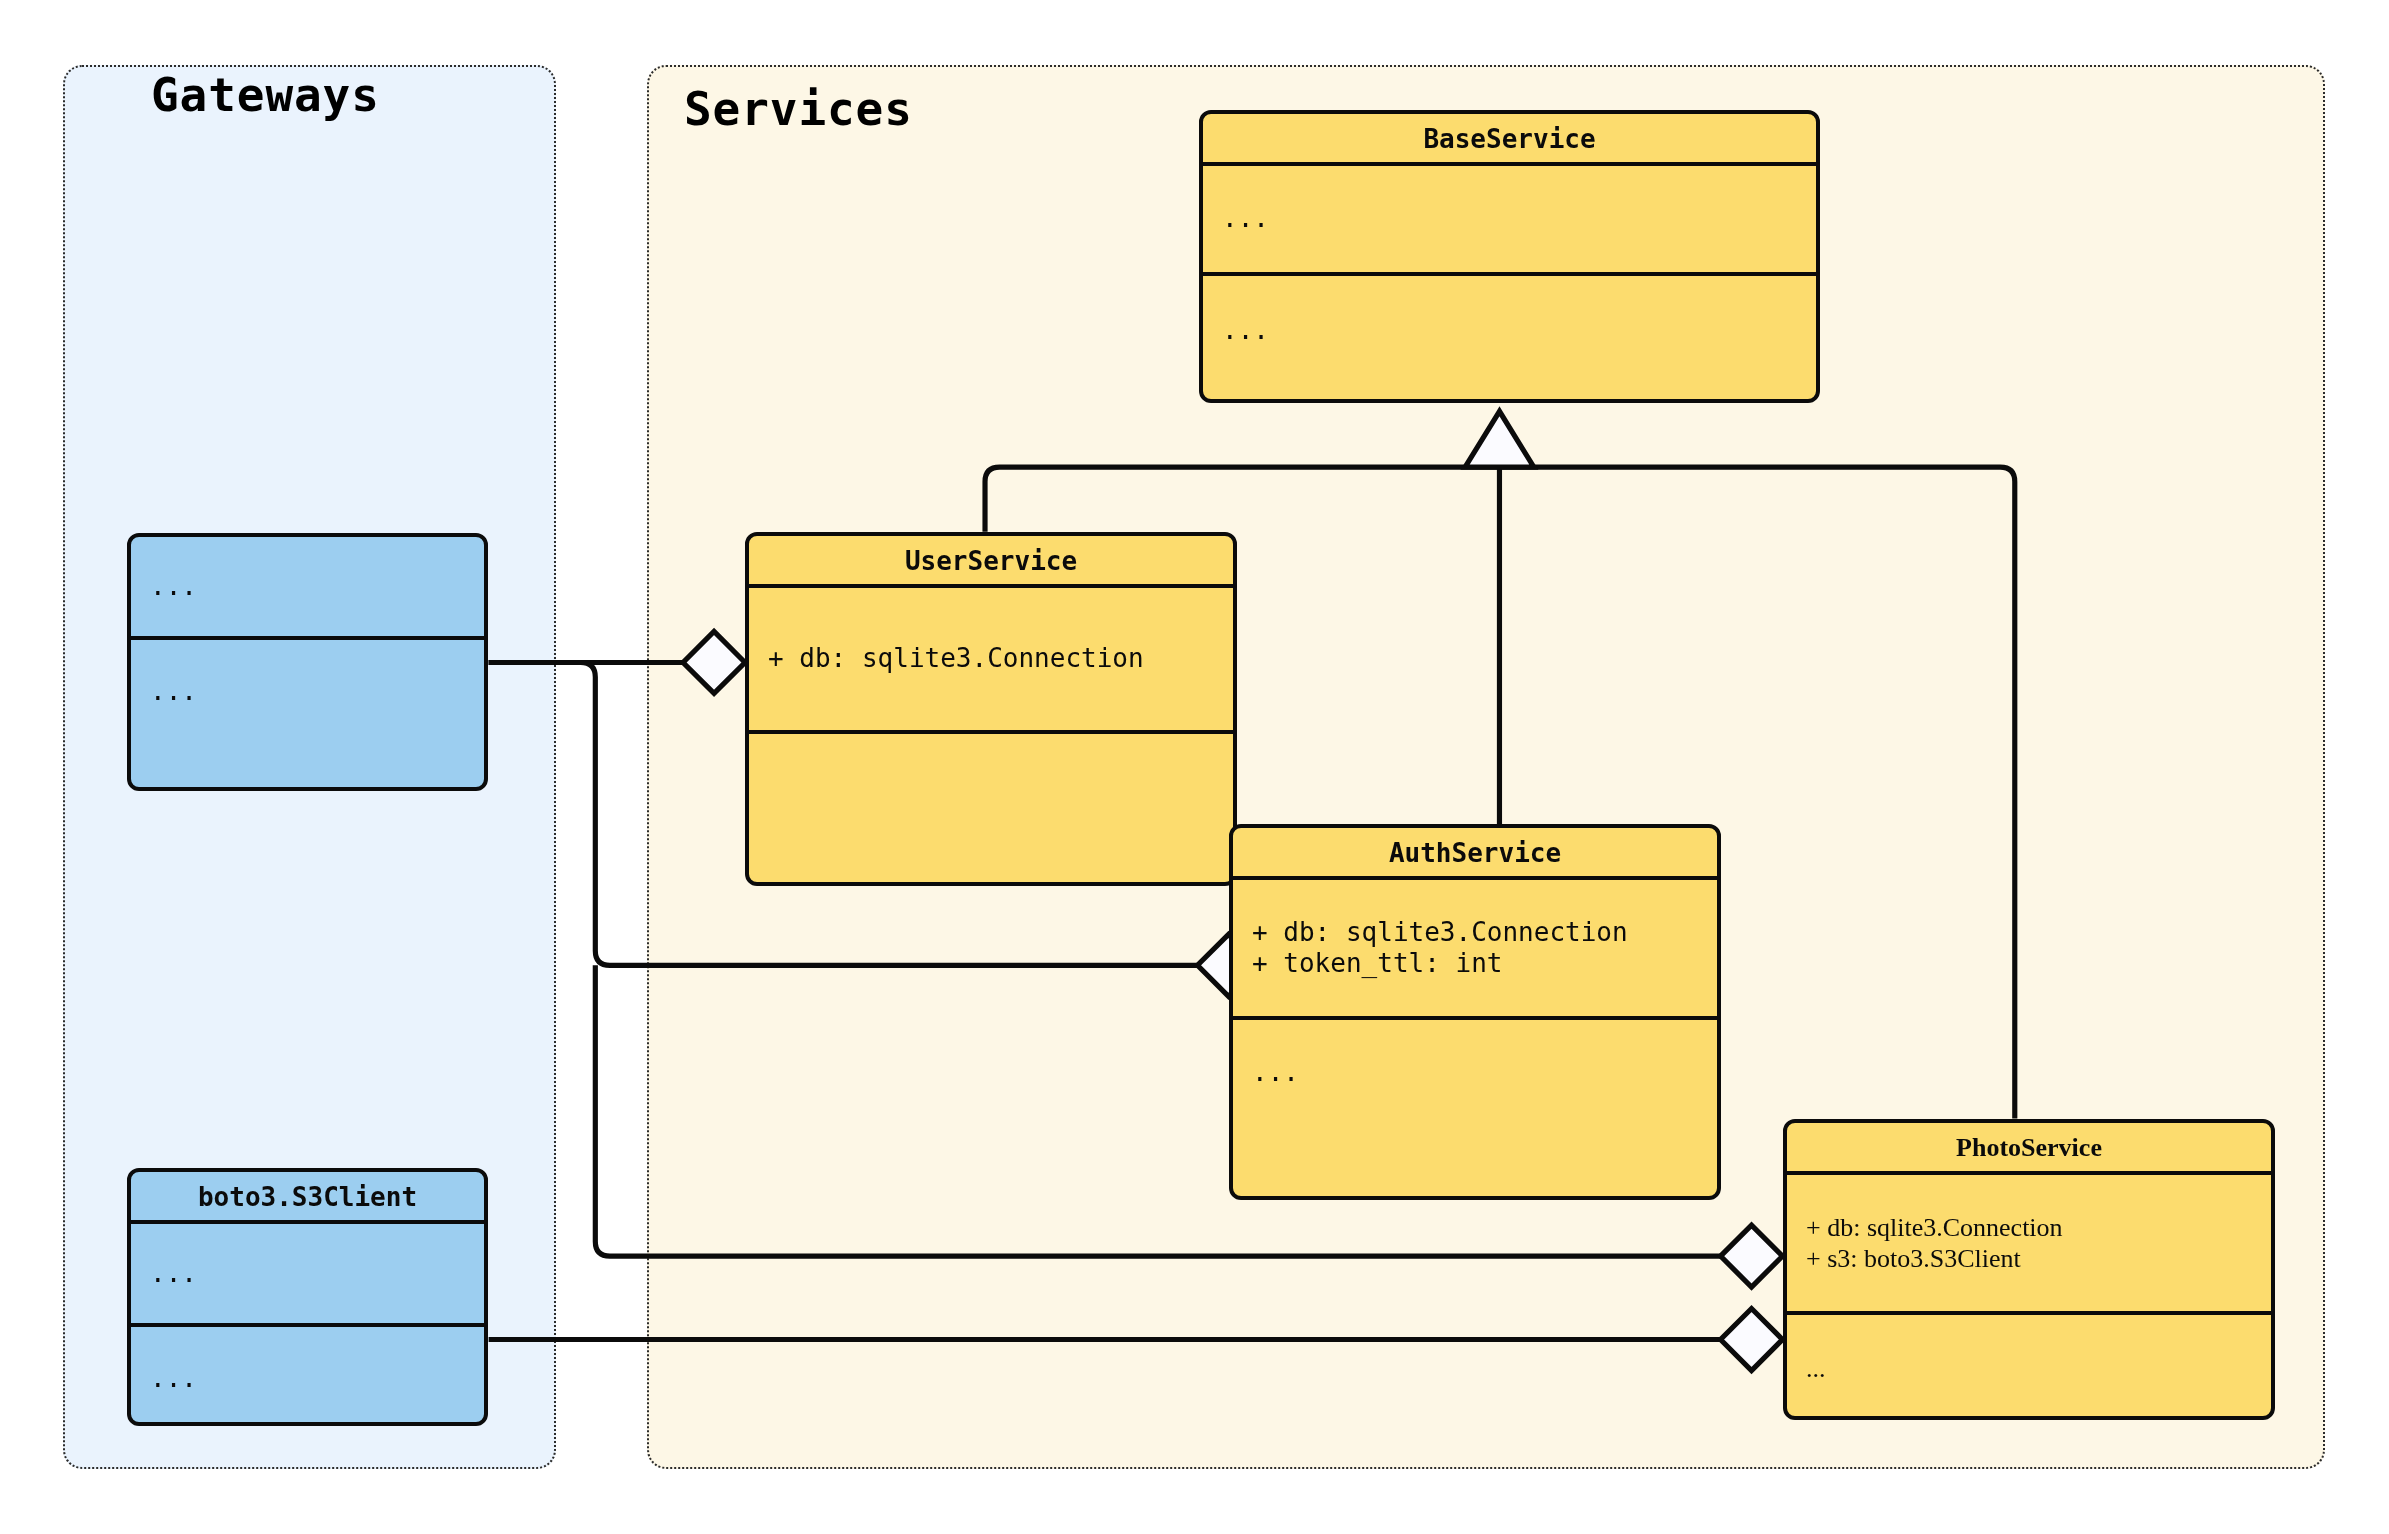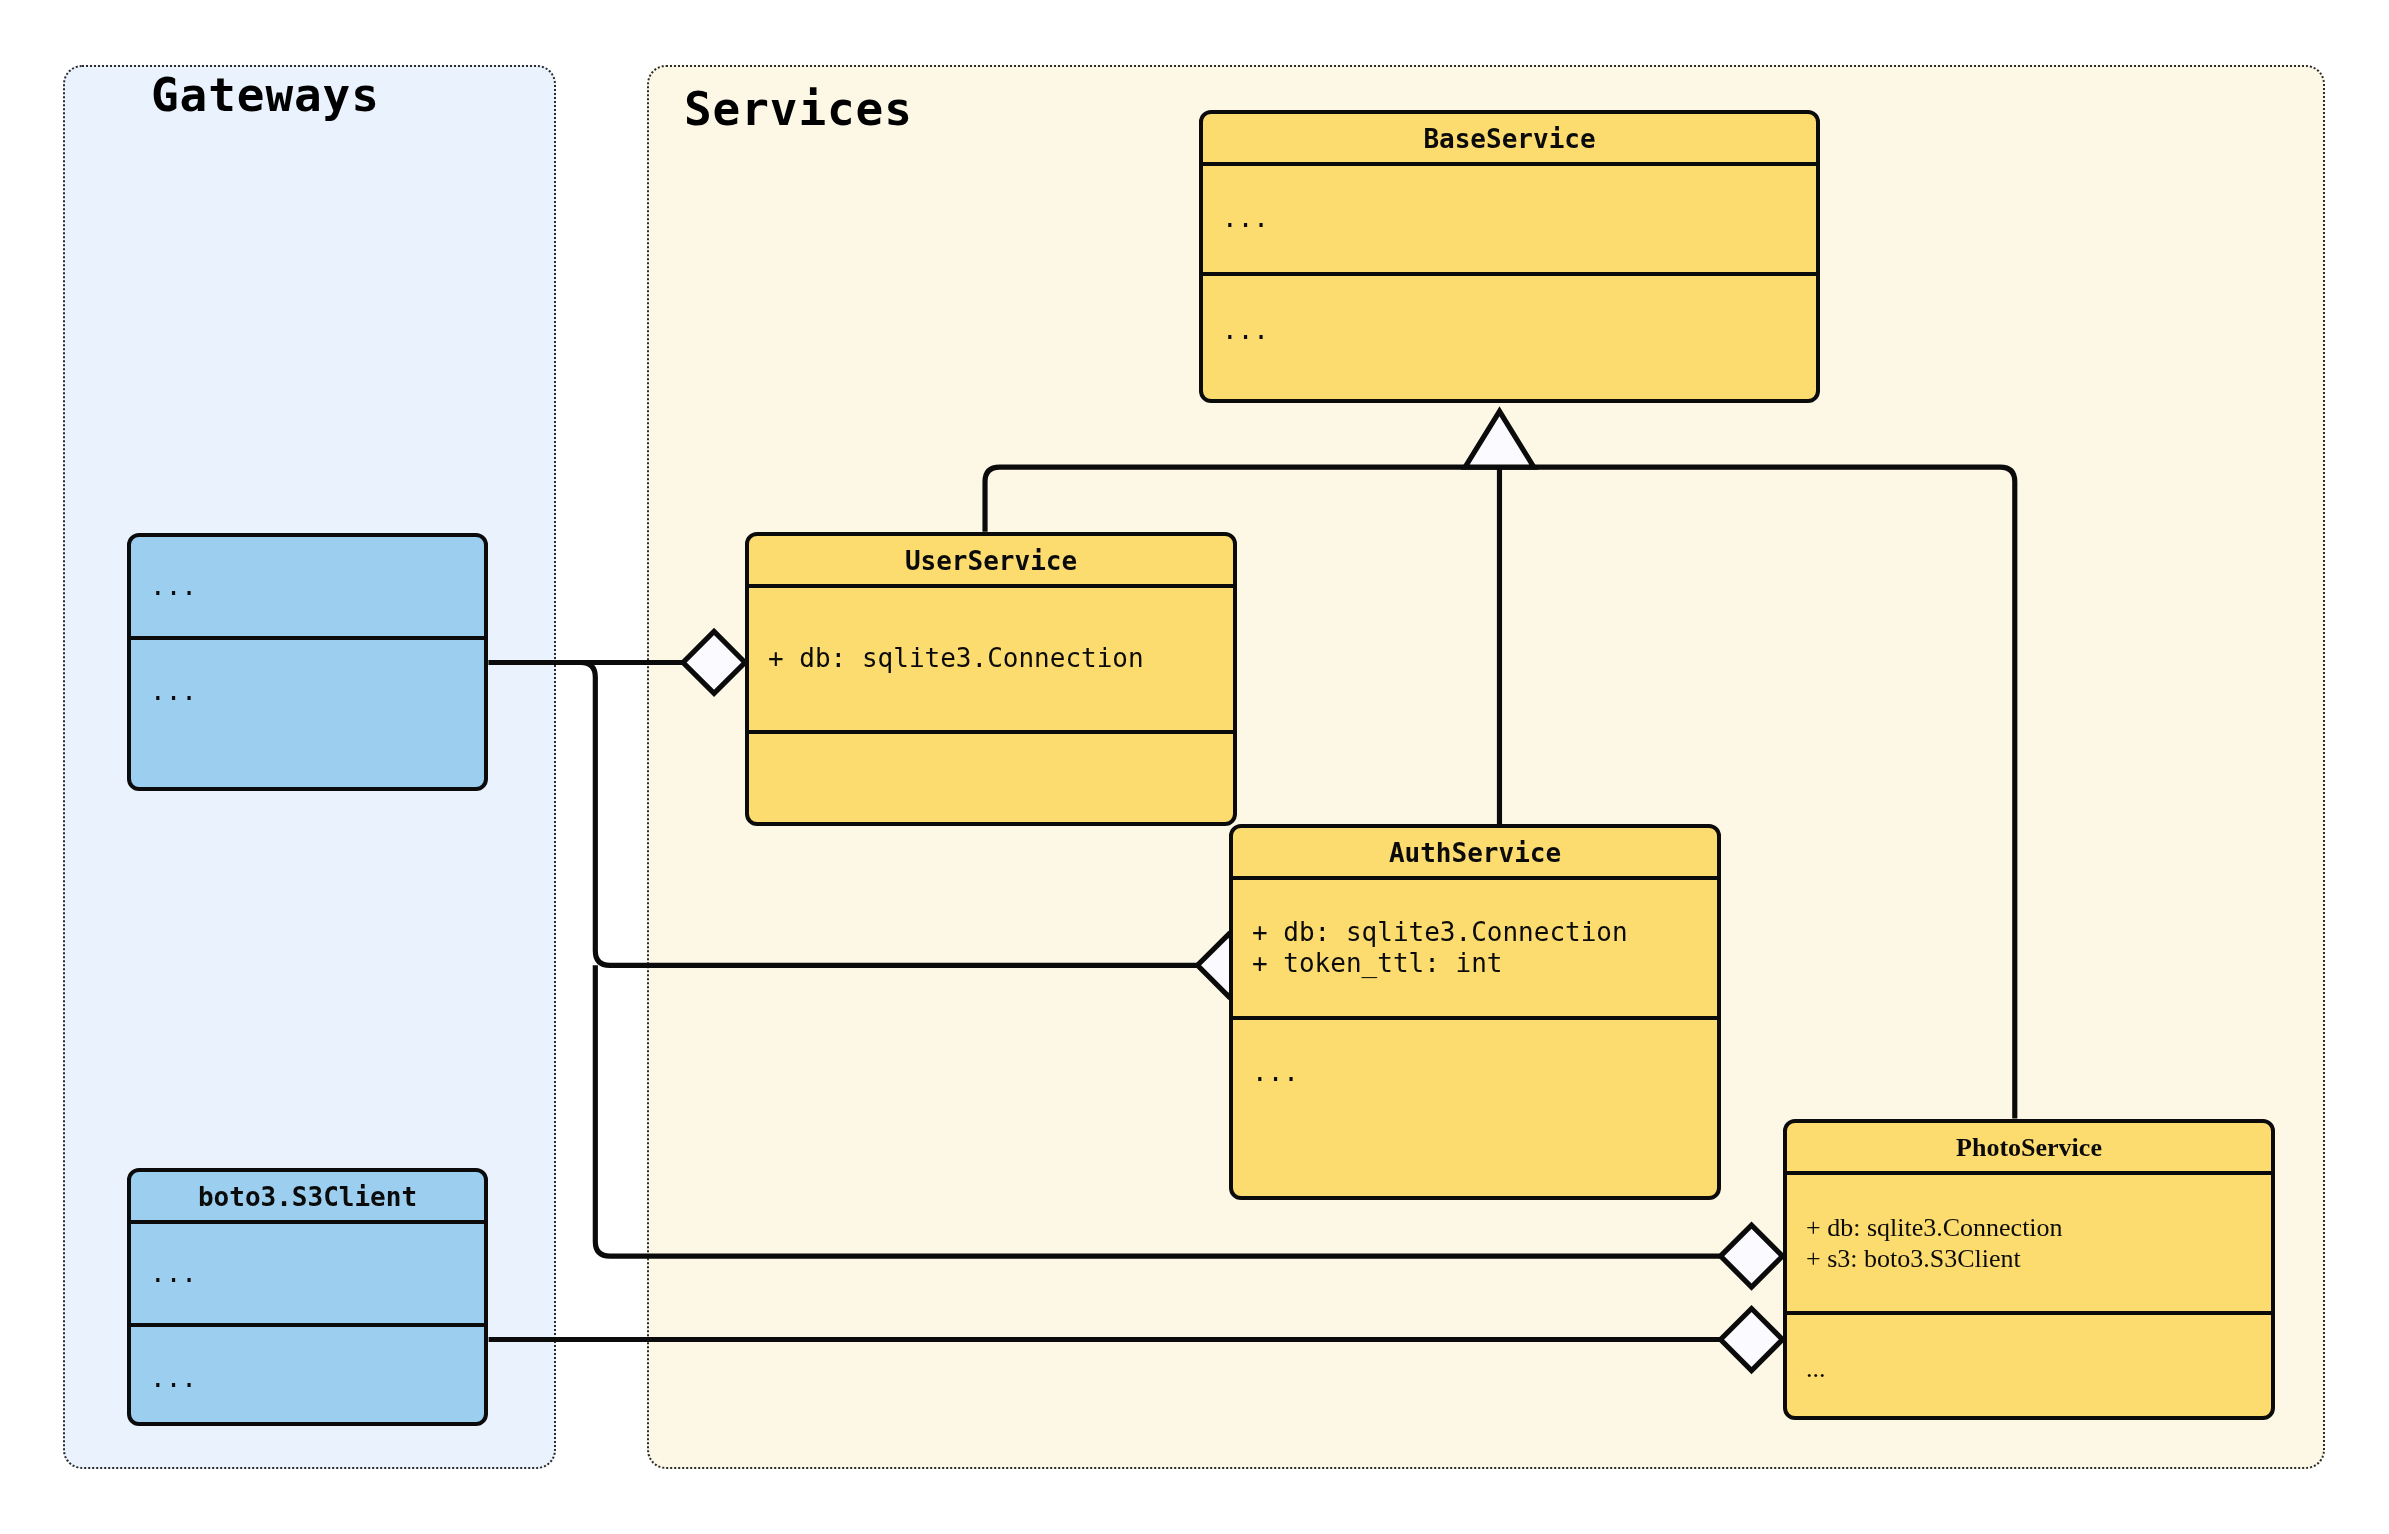--- a/index.html
+++ b/index.html
@@ -76,21 +76,21 @@
     flex-direction: column;
     justify-content: center;
   }
   .uml-compart.divider { border-bottom: 4.3px solid #0b0b0b; }
   .uml-line { line-height: 1.22; white-space: nowrap; }
 
   
   #cls-baseservice   { left: 1199px; top: 110px;  width: 621px;  height: 293px; }
   #cls-baseservice .uml-compart { height: 110px; }
 
-  #cls-userservice   { left: 745px;  top: 532px;  width: 492px;  height: 294px; }
+  #cls-userservice   { left: 745px;  top: 532px;  width: 492px;  height: 354px; }
   #cls-userservice .uml-compart.a { height: 146px; }
   #cls-userservice .uml-compart.b { height: 98px; }
 
   #cls-authservice   { left: 1229px; top: 824px;  width: 492px;  height: 376px; }
   #cls-authservice .uml-compart.a { height: 140px; }
   #cls-authservice .uml-compart.b { height: 106px; }
 
   #cls-photoservice  { left: 1783px; top: 1119px; width: 492px;  height: 301px; font-family: Liberation Serif, serif; }
   #cls-photoservice .uml-compart.a { height: 140px; }
   #cls-photoservice .uml-compart.b { height: 108px; }

